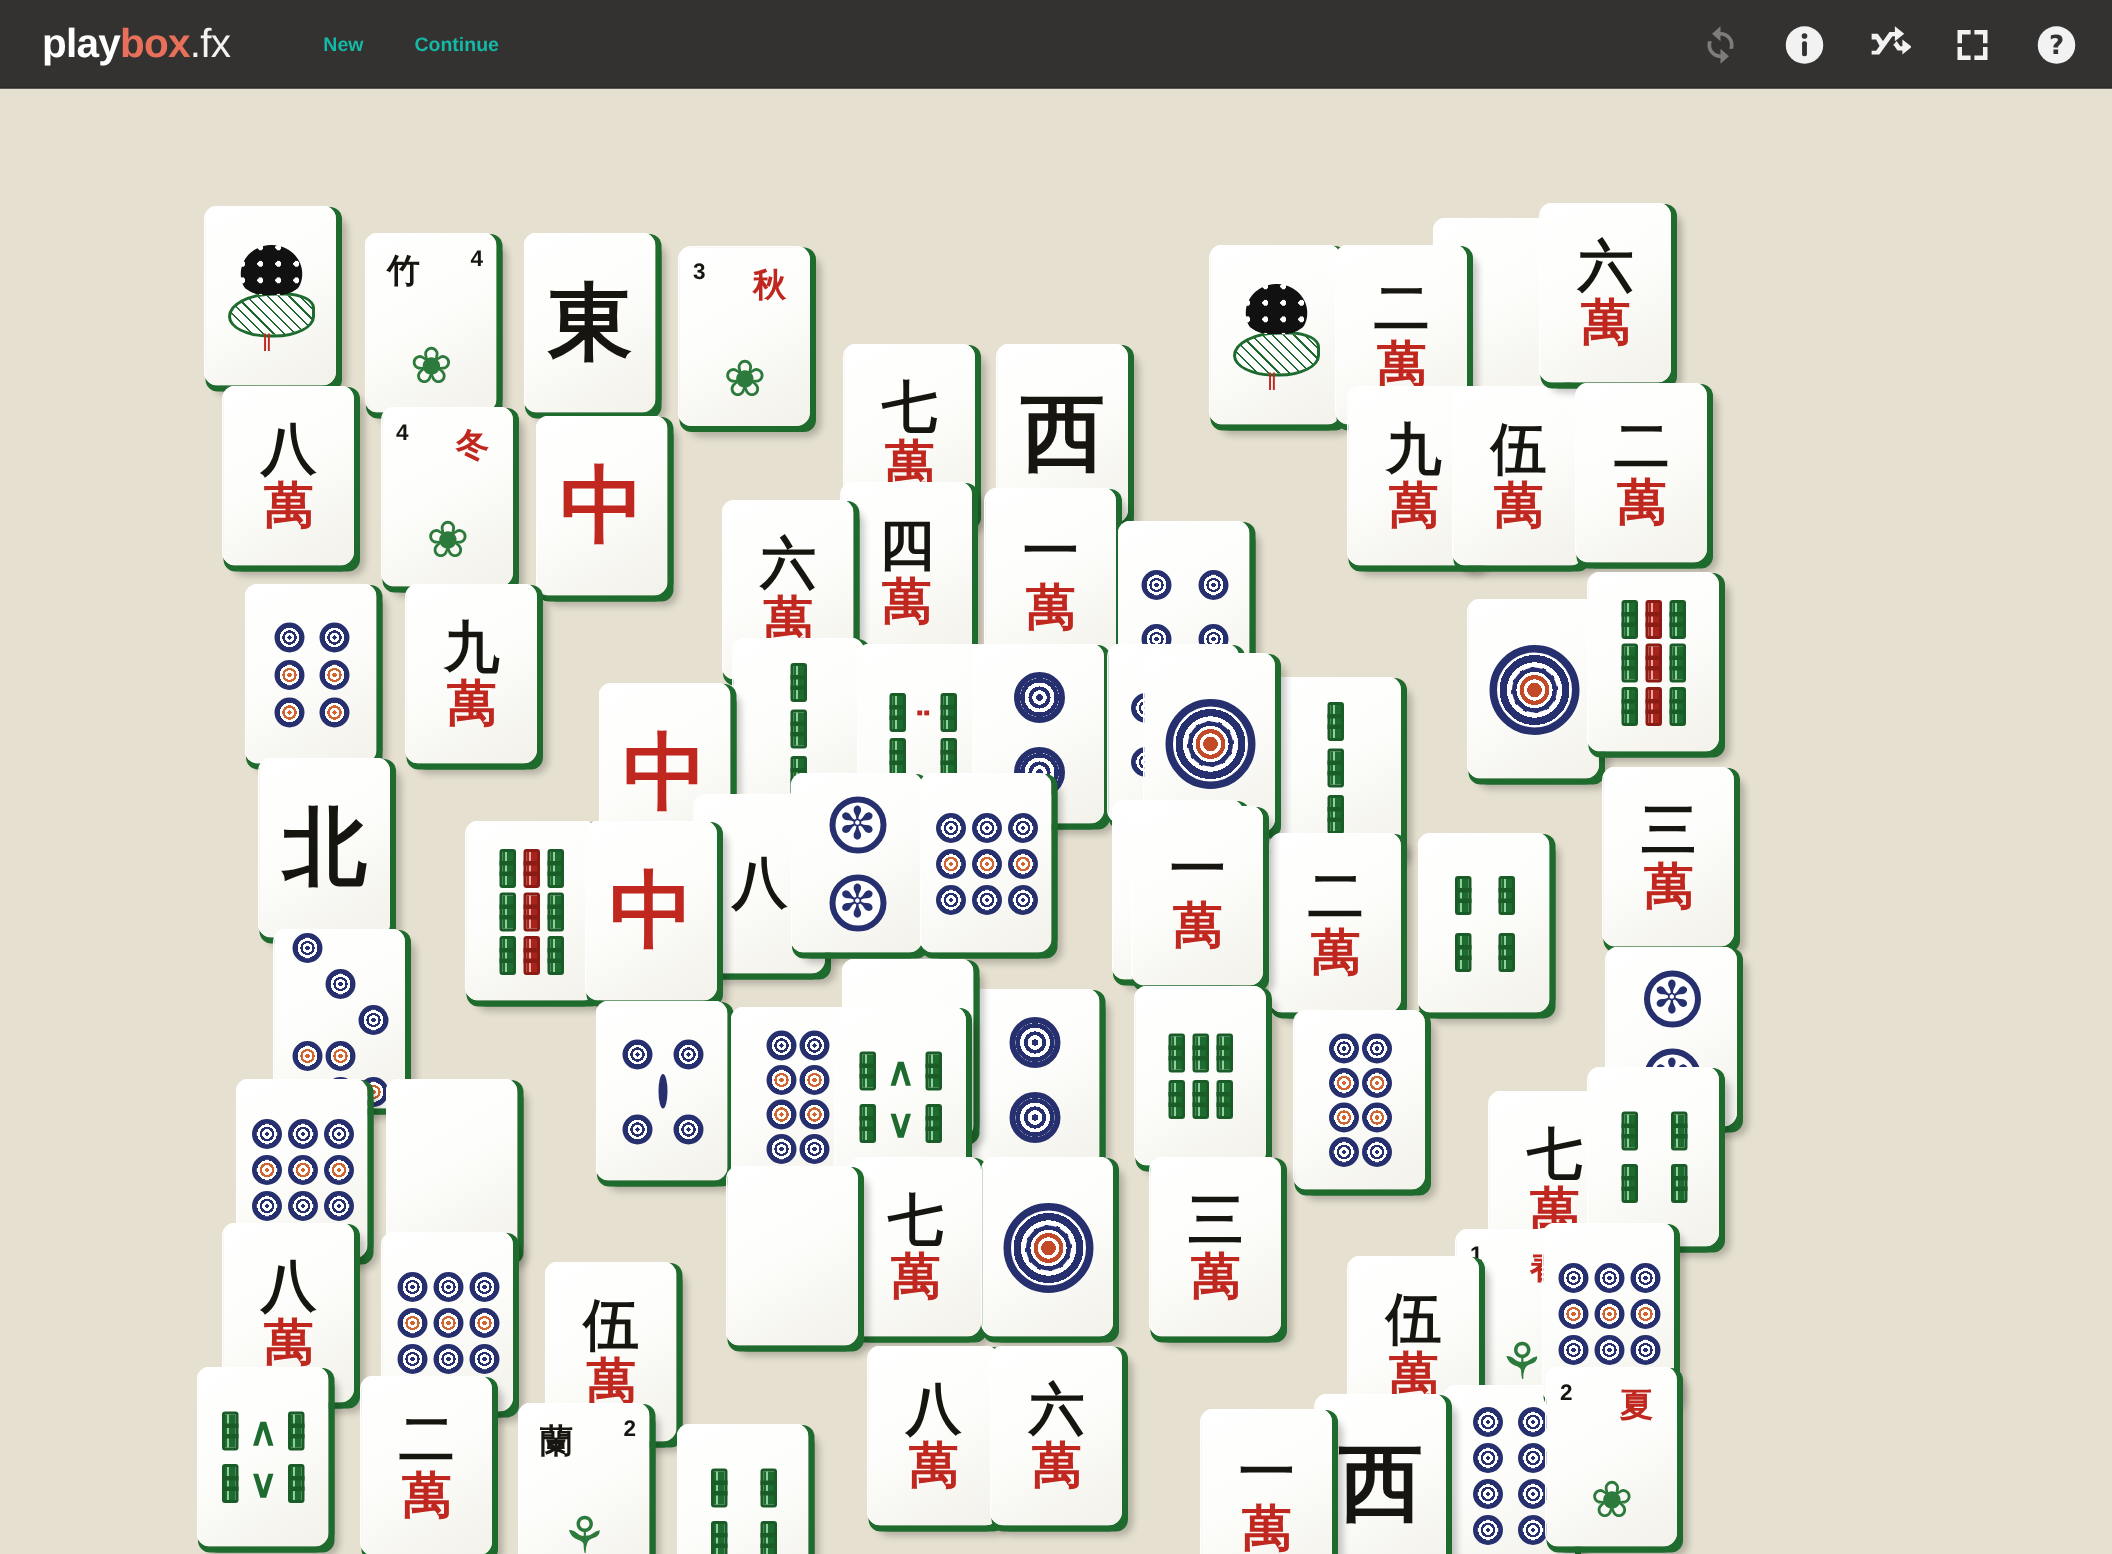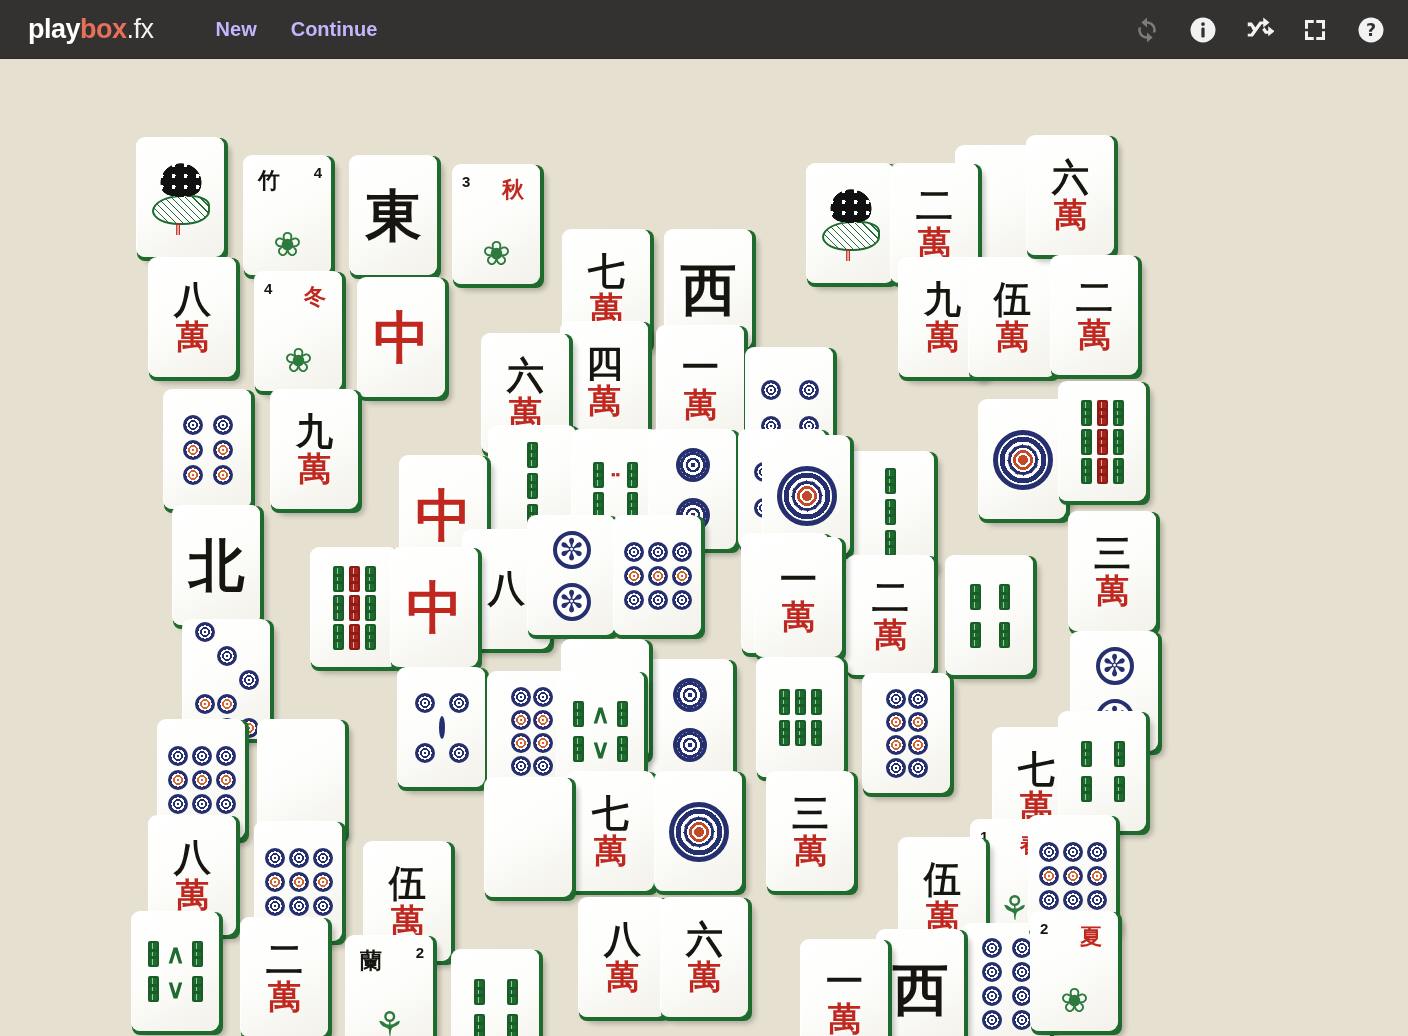--- a/index.html
+++ b/index.html
@@ -21,21 +21,21 @@
   #logo {
     margin-left: 28px;
     font-size: 27px; font-weight: bold;
     letter-spacing: -0.5px;
     white-space: nowrap;
   }
   #logo .w-play { color: #ffffff; }
   #logo .w-box  { color: #e8705a; margin-top: 12px; }
   #logo .w-fx   { color: #f2f2f2; font-weight: normal; }
   .menu-link {
-    color: #c4b5fd; font-size: 20px; font-weight: bold;
+    color: #14b8a6; font-size: 13px; font-weight: bold;
     margin-left: 34px; cursor: pointer; white-space: nowrap;
   }
   .menu-link:first-of-type { margin-left: 62px; }
   #topicons {
     position: absolute; right: 22px; top: 0;
     height: 59px; display: flex; align-items: center; gap: 26px;
   }
   .ticon { width: 30px; height: 30px; cursor: pointer; display: block; }
 
   

